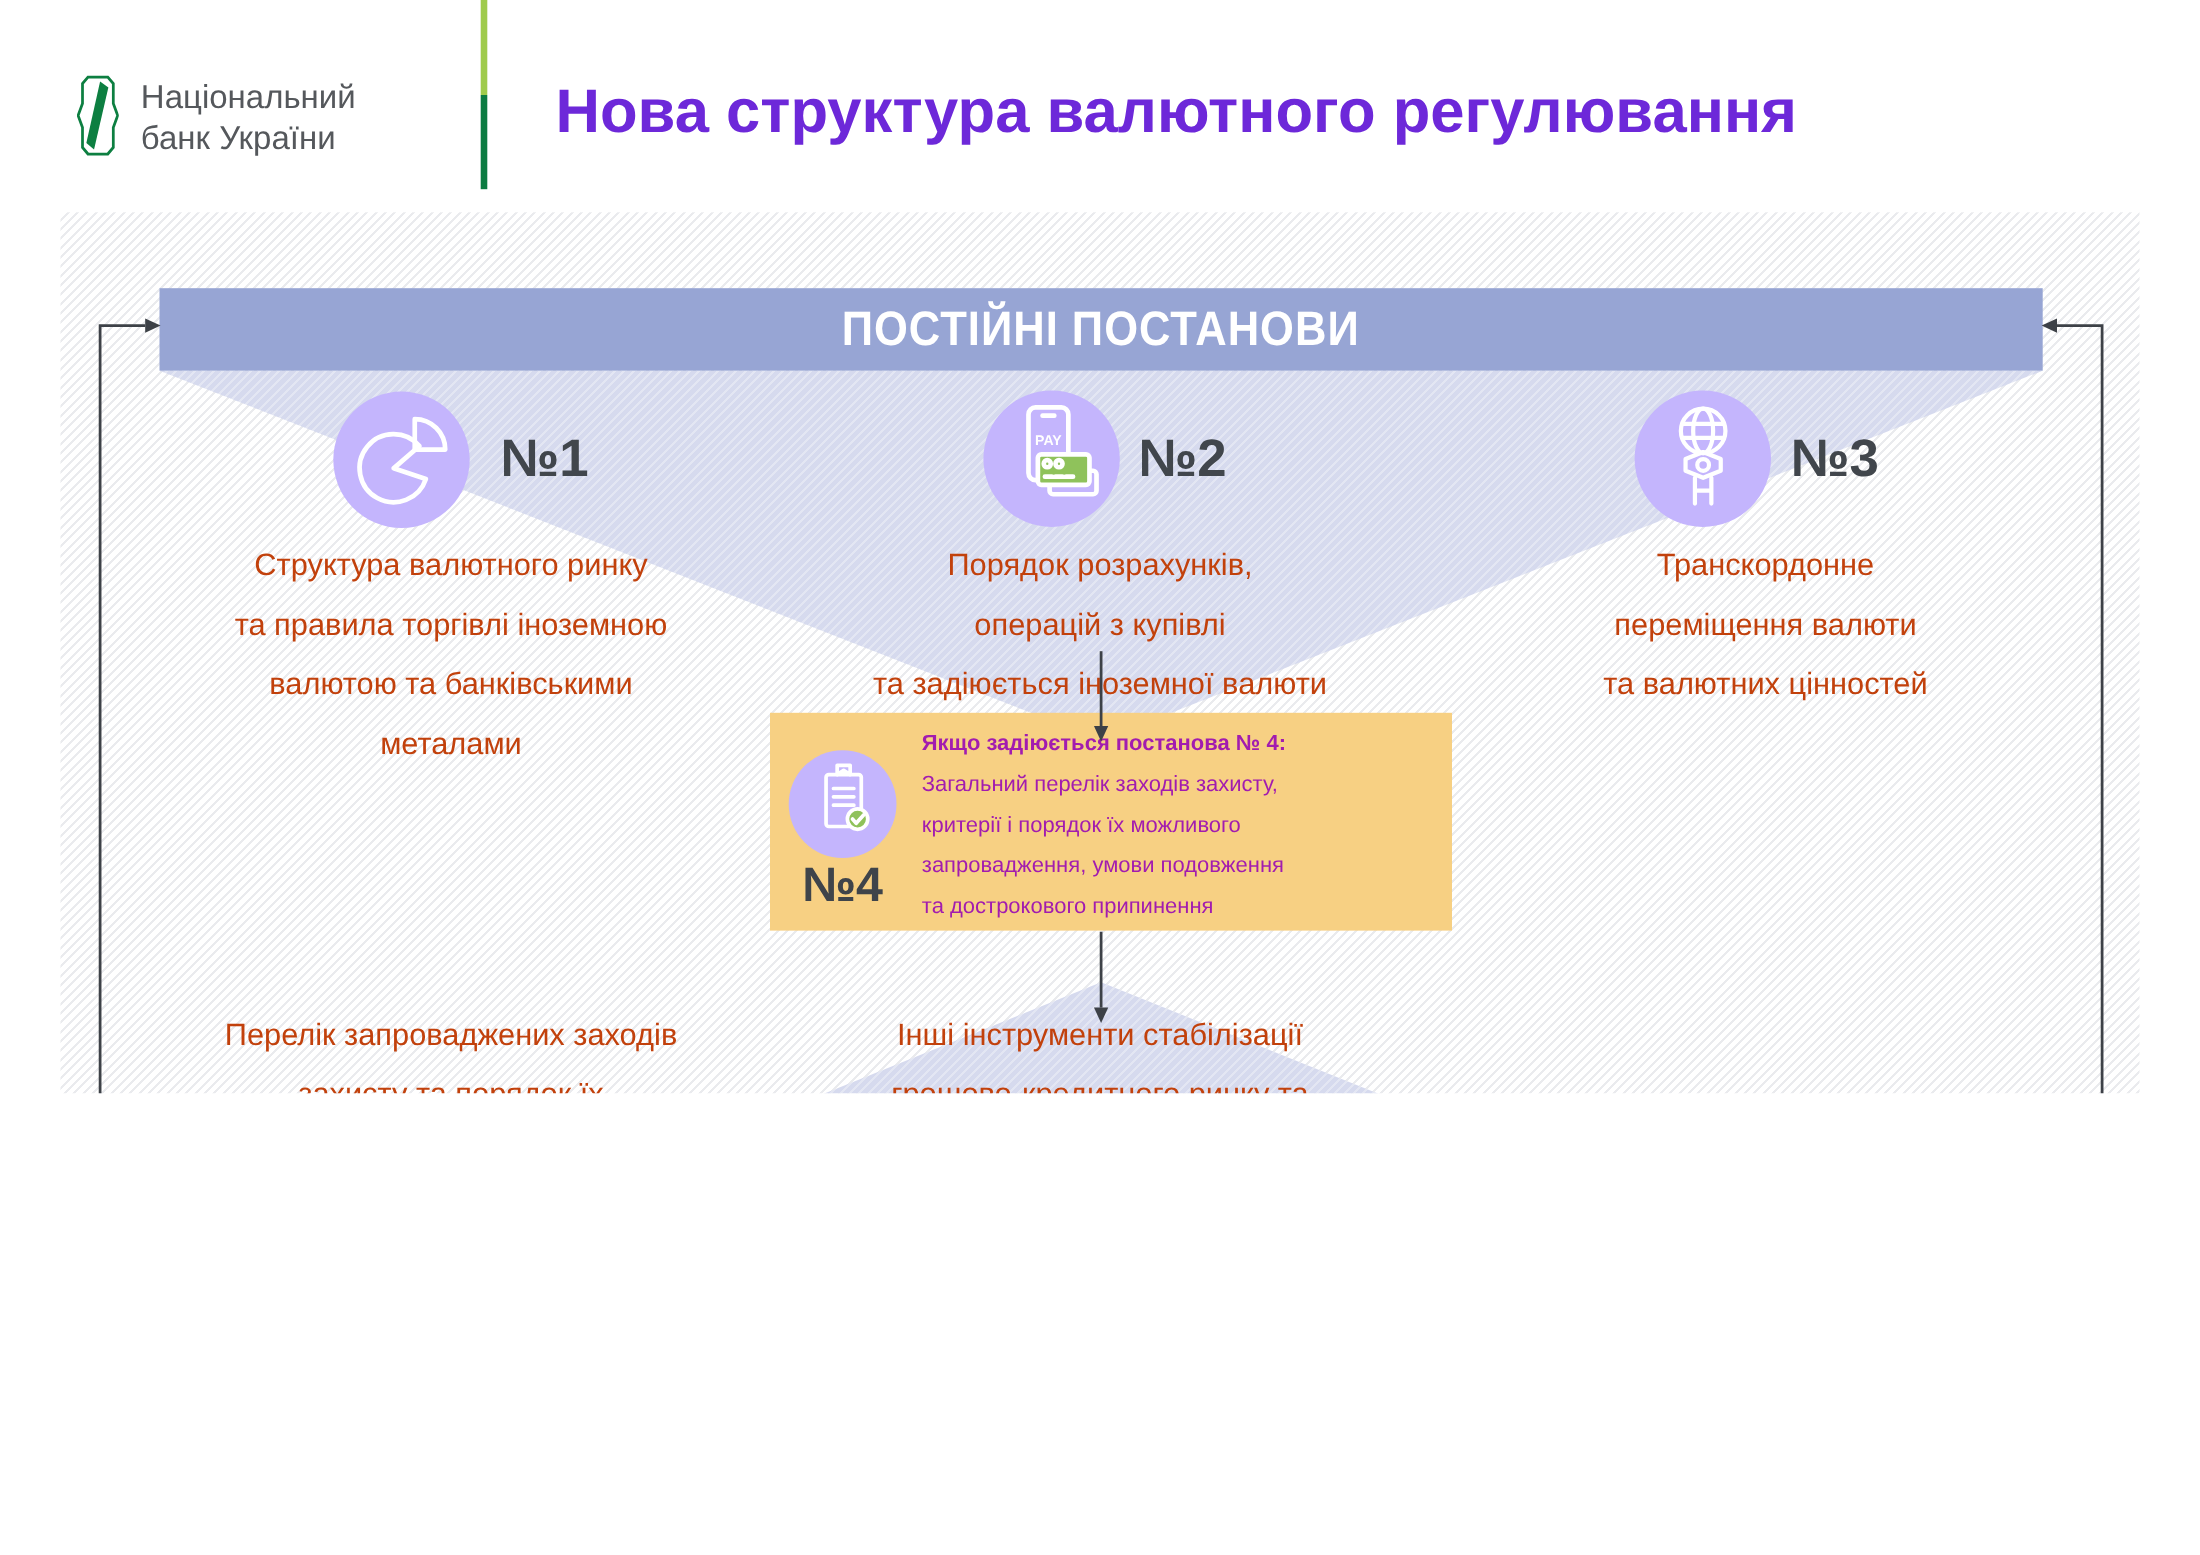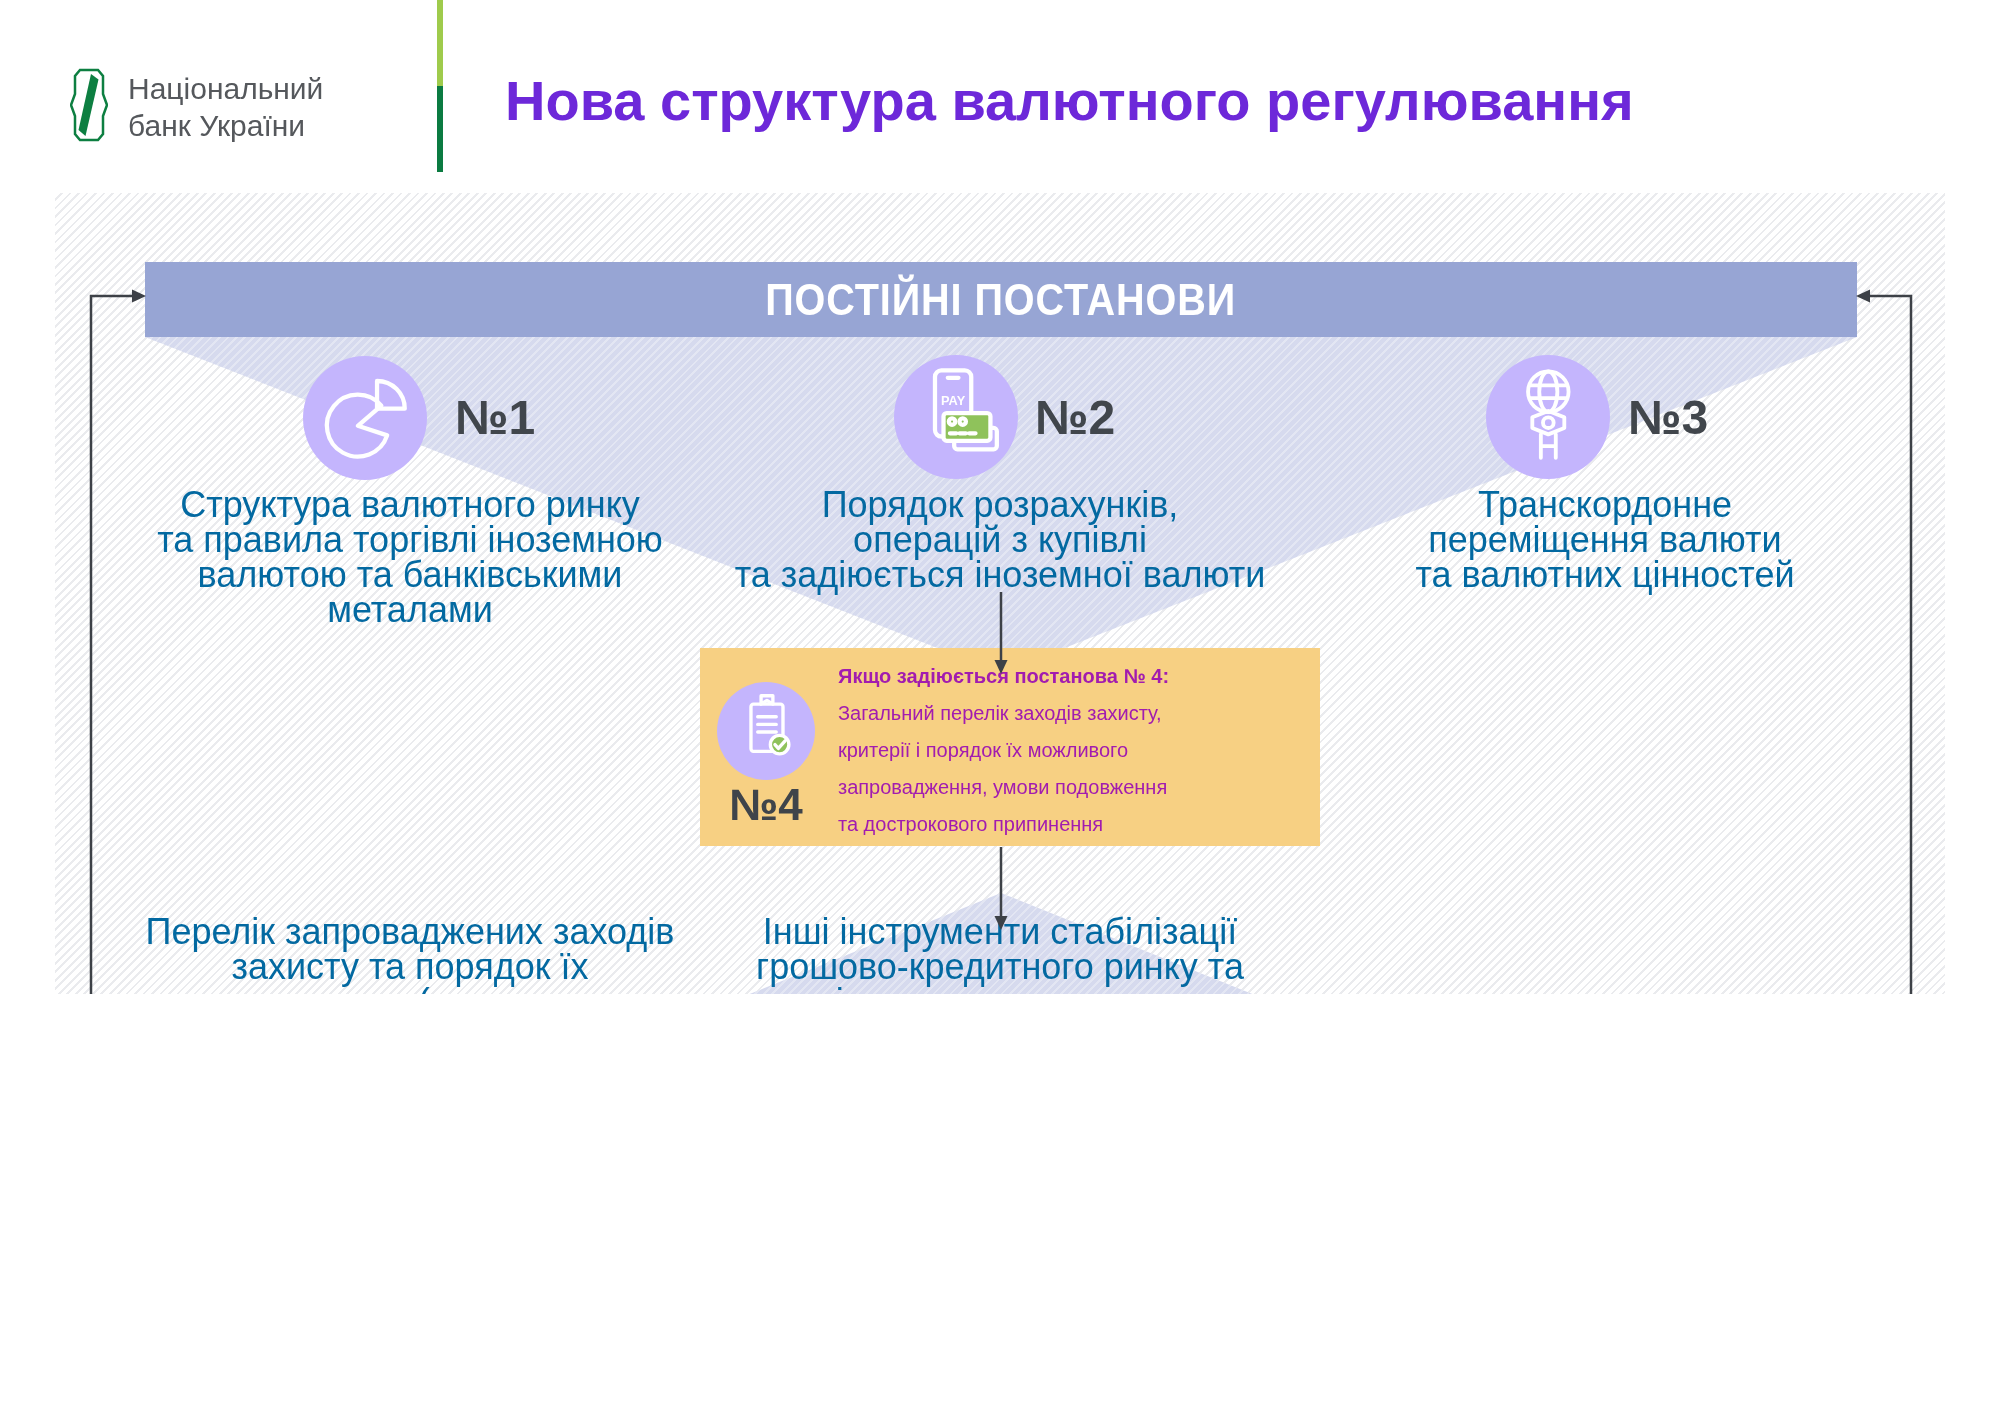--- a/index.html
+++ b/index.html
@@ -21,22 +21,22 @@
   .tri-bottom{left:145px;top:893px;width:1712px;height:344px;clip-path:polygon(50% 0,100% 100%,0 100%);}
   .banner{position:absolute;left:145px;width:1712px;background:#97a5d4;display:flex;align-items:center;justify-content:center;}
   .banner-top{top:262px;height:75px;}
   .banner-bottom{top:1237px;height:74px;}
   .banner span{color:#ffffff;font-size:44px;font-weight:700;letter-spacing:1px;transform:scaleX(0.9);white-space:nowrap;}
   
   .circle{position:absolute;width:124px;height:124px;border-radius:50%;background:#c4b5fd;
     display:flex;align-items:center;justify-content:center;}
   .circle svg{width:86%;height:86%;}
   .num{position:absolute;width:130px;text-align:center;font-size:48px;font-weight:700;color:#41464c;}
-  .body-text{position:absolute;width:550px;font-size:36px;line-height:35px;text-align:center;
-    color:#0369a1;white-space:pre-line;}
+  .body-text{position:absolute;width:550px;font-size:28px;line-height:54px;text-align:center;
+    color:#c2410c;white-space:pre-line;}
   
   .box4{position:absolute;left:700px;top:648px;width:620px;height:198px;background:#f7d083;}
   .box4 .circle{left:17px;top:34px;width:98px;height:98px;}
   .box4-num{position:absolute;left:6px;top:132px;width:120px;text-align:center;font-size:44px;font-weight:700;color:#3f444a;}
   .box4-text{position:absolute;left:138px;top:10px;width:472px;font-size:20px;line-height:37px;color:#a21caf;}
   .box4-title{font-weight:700;}
   .box4-body{white-space:pre-line;}
   
   .overlay{position:absolute;left:0;top:0;width:2000px;height:1414px;pointer-events:none;}
 </style>

